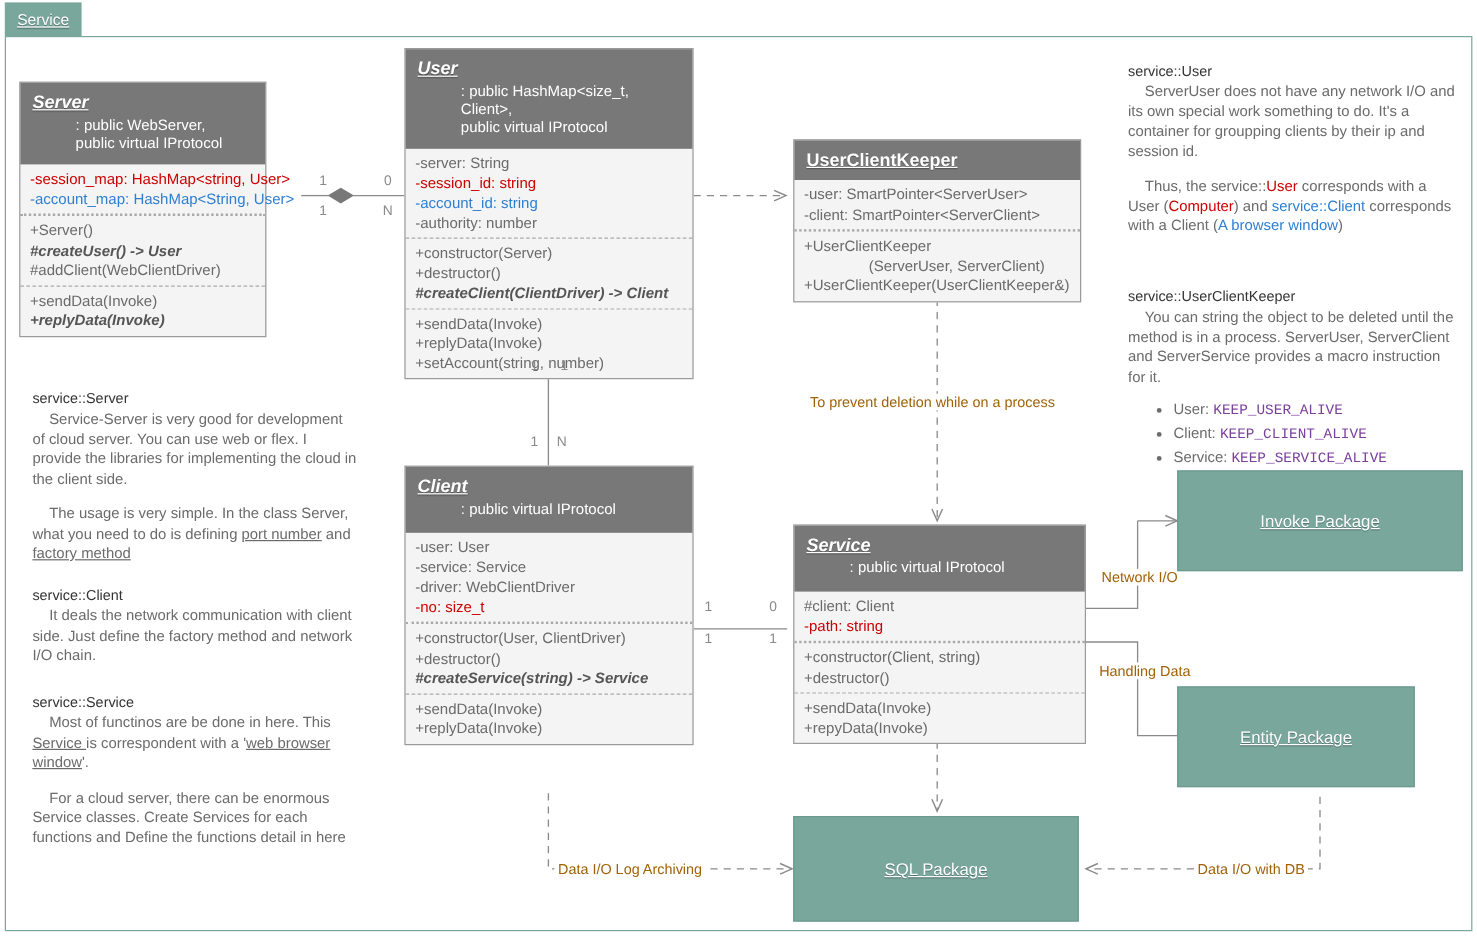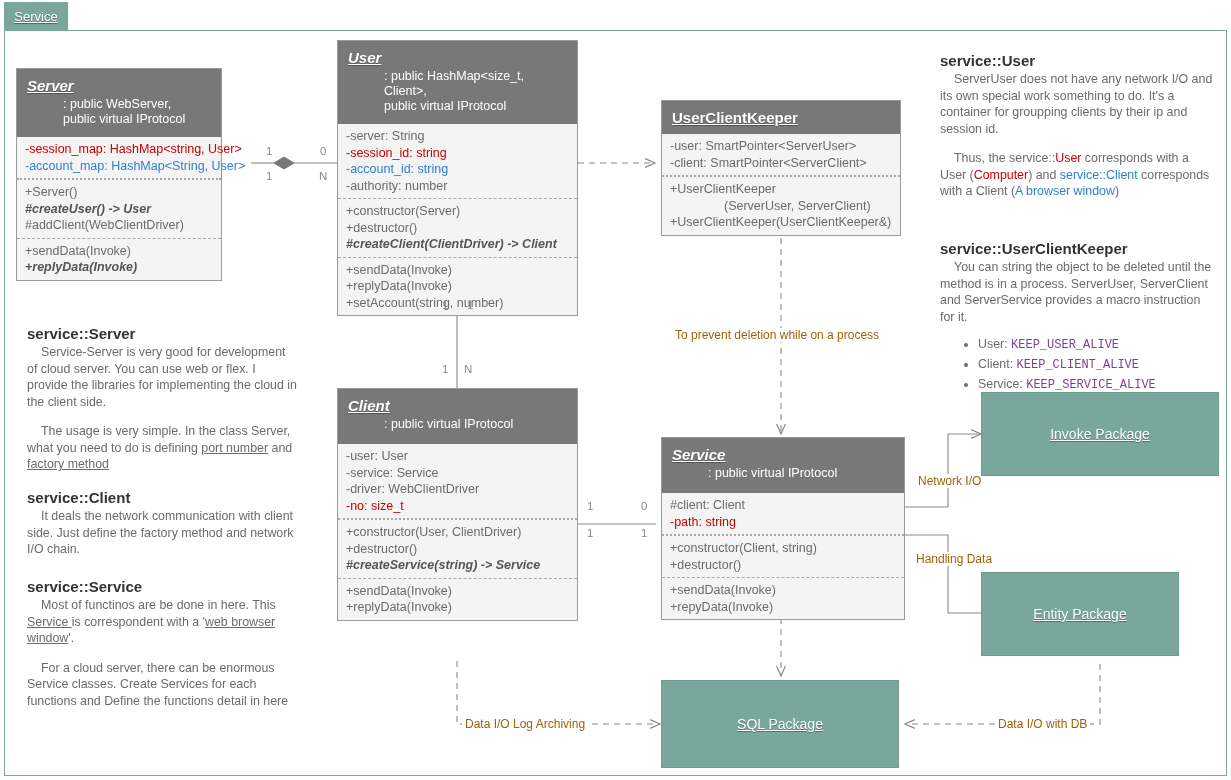--- a/index.html
+++ b/index.html
@@ -79,21 +79,21 @@
     color:#ffffff; font-size:14px; z-index:3;
   }
   .pkg span {
     text-decoration:underline;
     text-shadow:0 1px 0 rgba(0,0,0,.3);
   }
 
   
   .note { position:absolute; z-index:2; }
   .note h4 {
-    margin:0 0 2px 0; font-size:15px; font-weight:bold; color:#333;
+    margin:0 0 2px 0; font-size:12px; font-weight:normal; color:#333;
   }
   .note p {
     margin:0 0 0 0; font-size:12.4px; line-height:16.5px; color:#6b6b6b;
   }
   .note p.ind { text-indent:14px; }
   .note p.gap { margin-top:13px; }
   .note .u { text-decoration:underline;margin-top:48px; }
   .note .red { color:#cc0000; }
   .note .blue { color:#2e7fd0; }
   .note ul { margin:10px 0 0 0; padding-left:22px; }
@@ -219,21 +219,21 @@
     <div class="row">+destructor()</div>
     <div class="row abstract">#createClient(ClientDriver) -&gt; Client</div>
   </div>
   <div class="uml-sec">
     <div class="row">+sendData(Invoke)</div>
     <div class="row">+replyData(Invoke)</div>
     <div class="row">+setAccount(string, number)</div>
   </div>
 </div>
 
-<div class="uml-class" id="class-keeper" style="left:661px; top:100px; width:240px;">
+<div class="uml-class" id="class-keeper" style="left:661px; top:116px; width:240px;">
   <div class="uml-head" style="padding-bottom:8px;">
     <span class="cname" style="font-style:normal;">UserClientKeeper</span>
   </div>
   <div class="uml-sec">
     <div class="row">-user: SmartPointer&lt;ServerUser&gt;</div>
     <div class="row">-client: SmartPointer&lt;ServerClient&gt;</div>
   </div>
   <div class="uml-sec dot-top">
     <div class="row">+UserClientKeeper</div>
     <div class="row indent">(ServerUser, ServerClient)</div>

